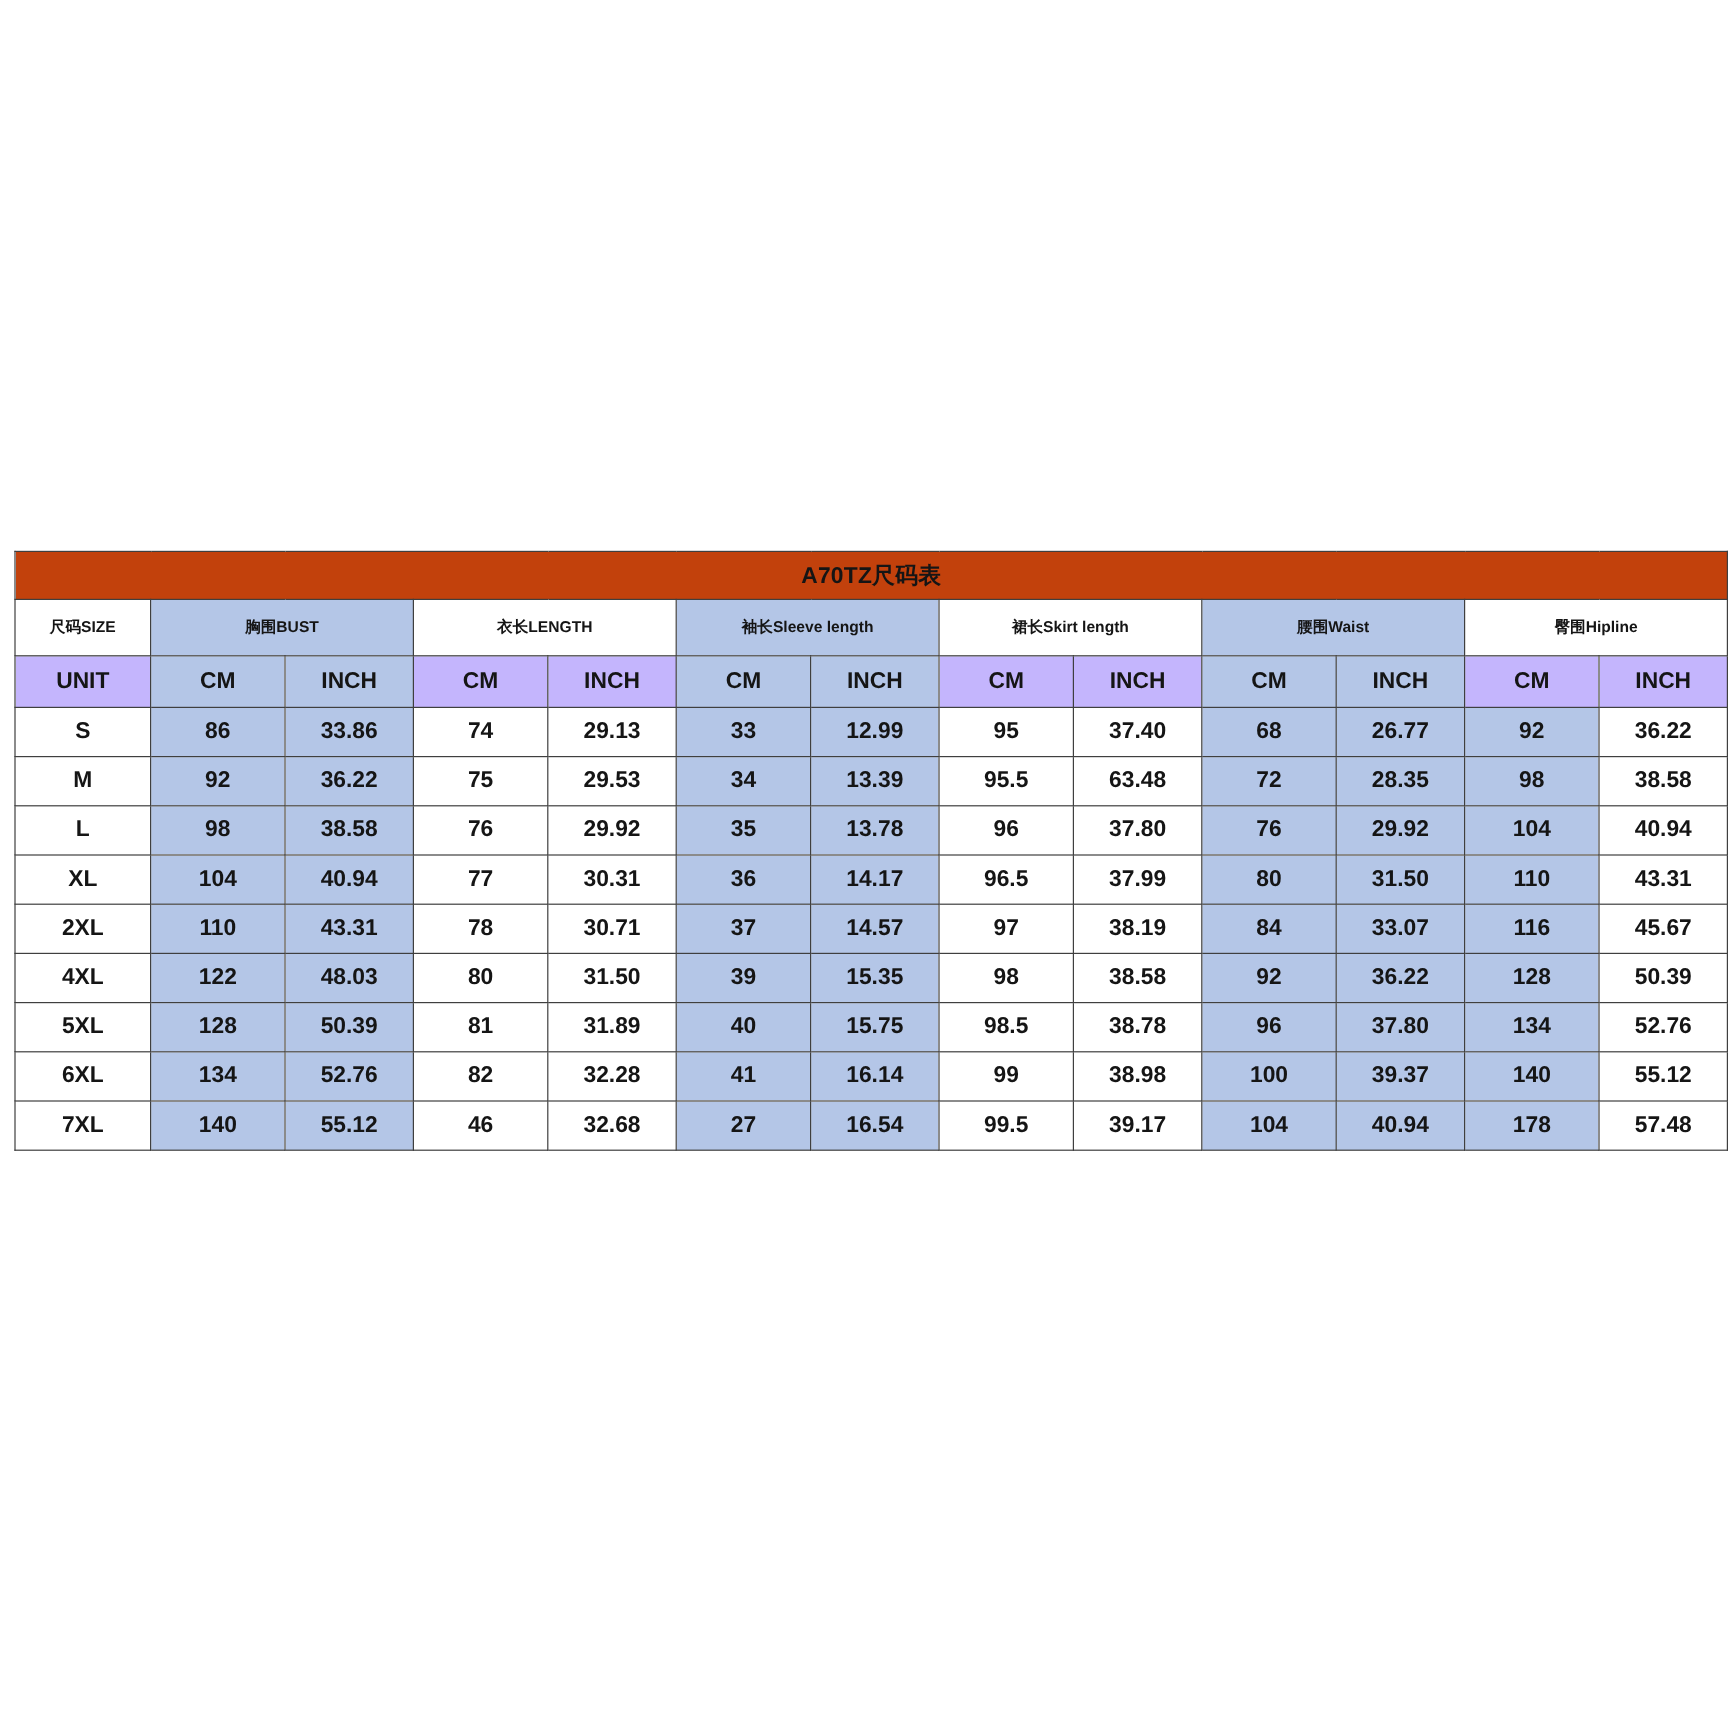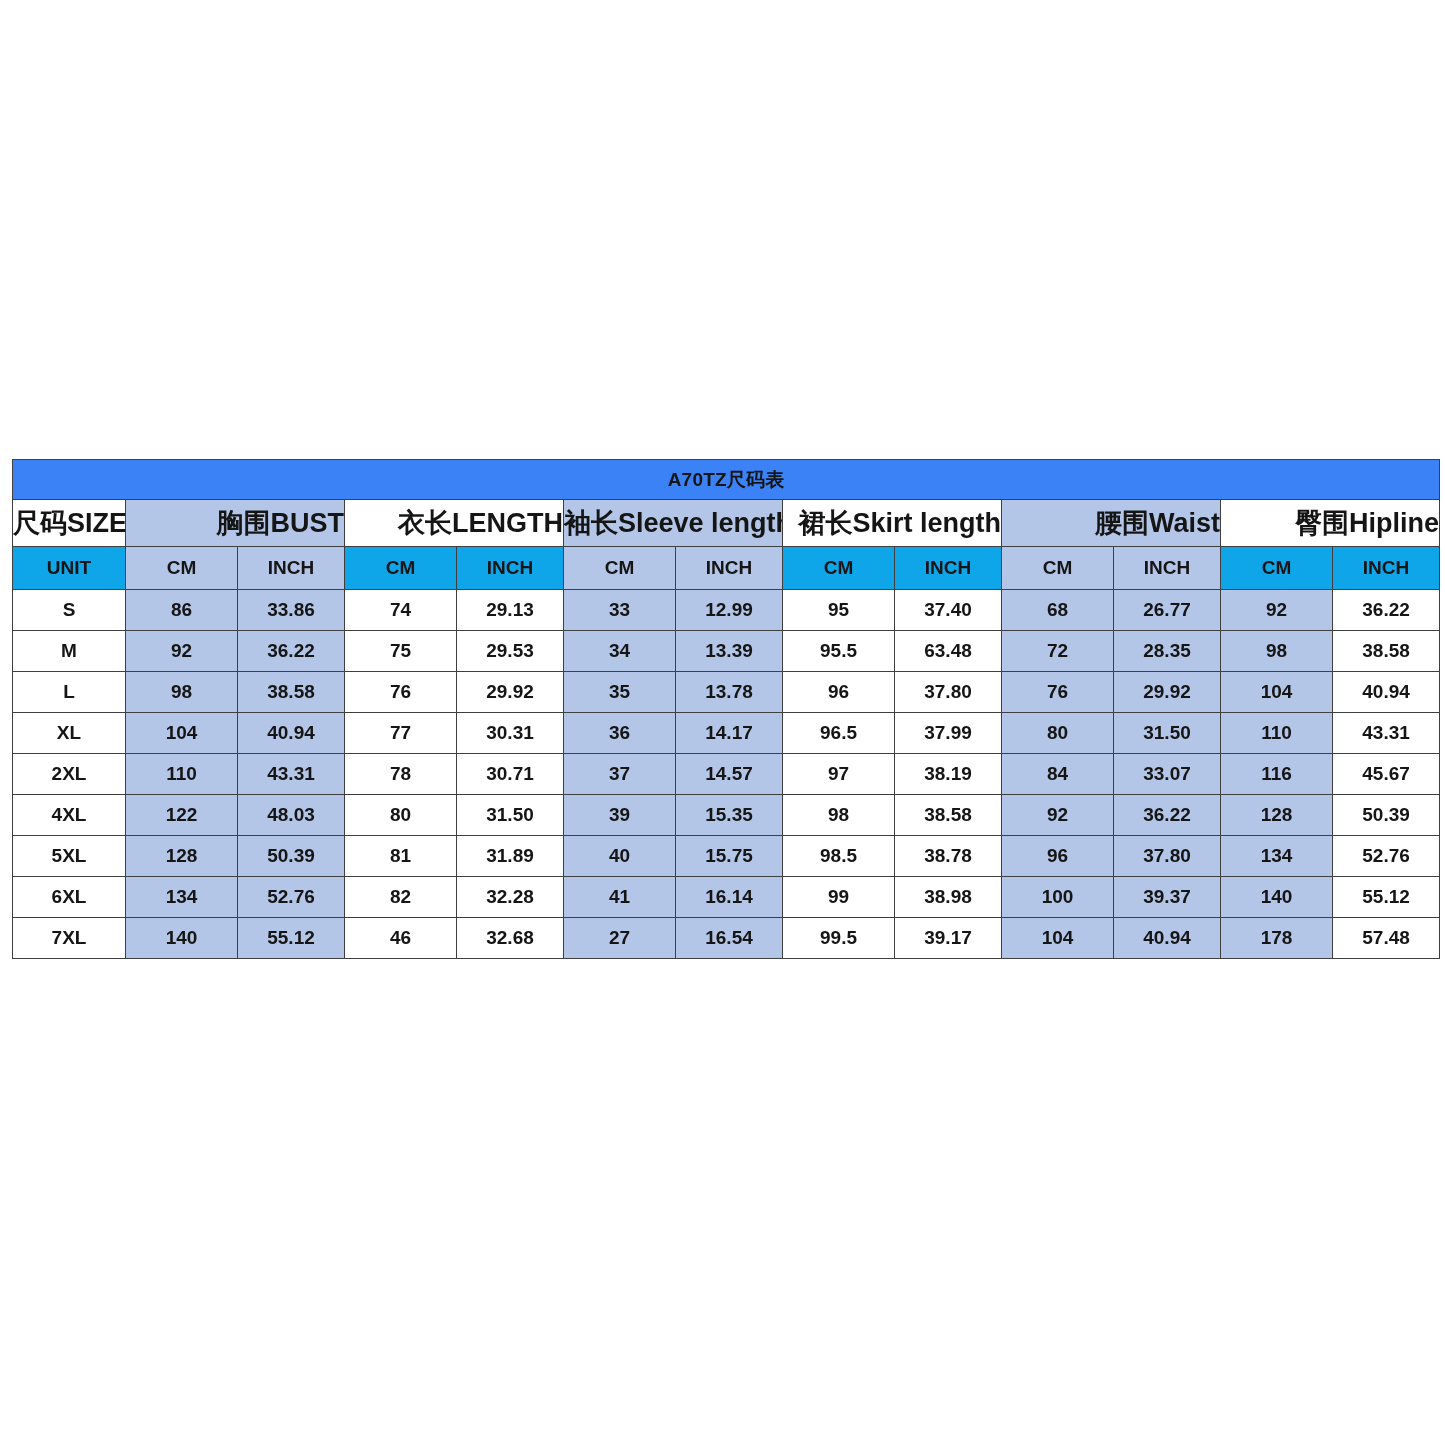--- a/index.html
+++ b/index.html
@@ -44,46 +44,45 @@
     padding: 0;
     white-space: nowrap;
     overflow: hidden;
   }
 
   
   tr.title-row td {
     height: 39px;
     font-size: 19px;
     font-weight: bold;
-    background: #3b82f6;
+    background: #c2410c;
     letter-spacing: 0.2px;
   }
 
   
   tr.group-row td {
     height: 46px;
-    font-size: 27px;
-    text-align: right;
+    font-size: 13px;
   }
 
   
   tr.unit-row td {
     height: 42px;
     font-size: 19px;
   }
 
   
   tr.data-row td {
     height: 40px;
     font-size: 19px;
   }
 
   
   .fill-blue  { background: #b4c6e7; }
-  .fill-gray  { background: #0ea5e9; }
+  .fill-gray  { background: #c4b5fd; }
   .fill-white { background: #ffffff; }
 
   
   col.c-size  { width: 113px; }
   col.c-cm    { width: 112px; }
   col.c-inch  { width: 107px; }
 </style>
 </head>
 <body>
 

